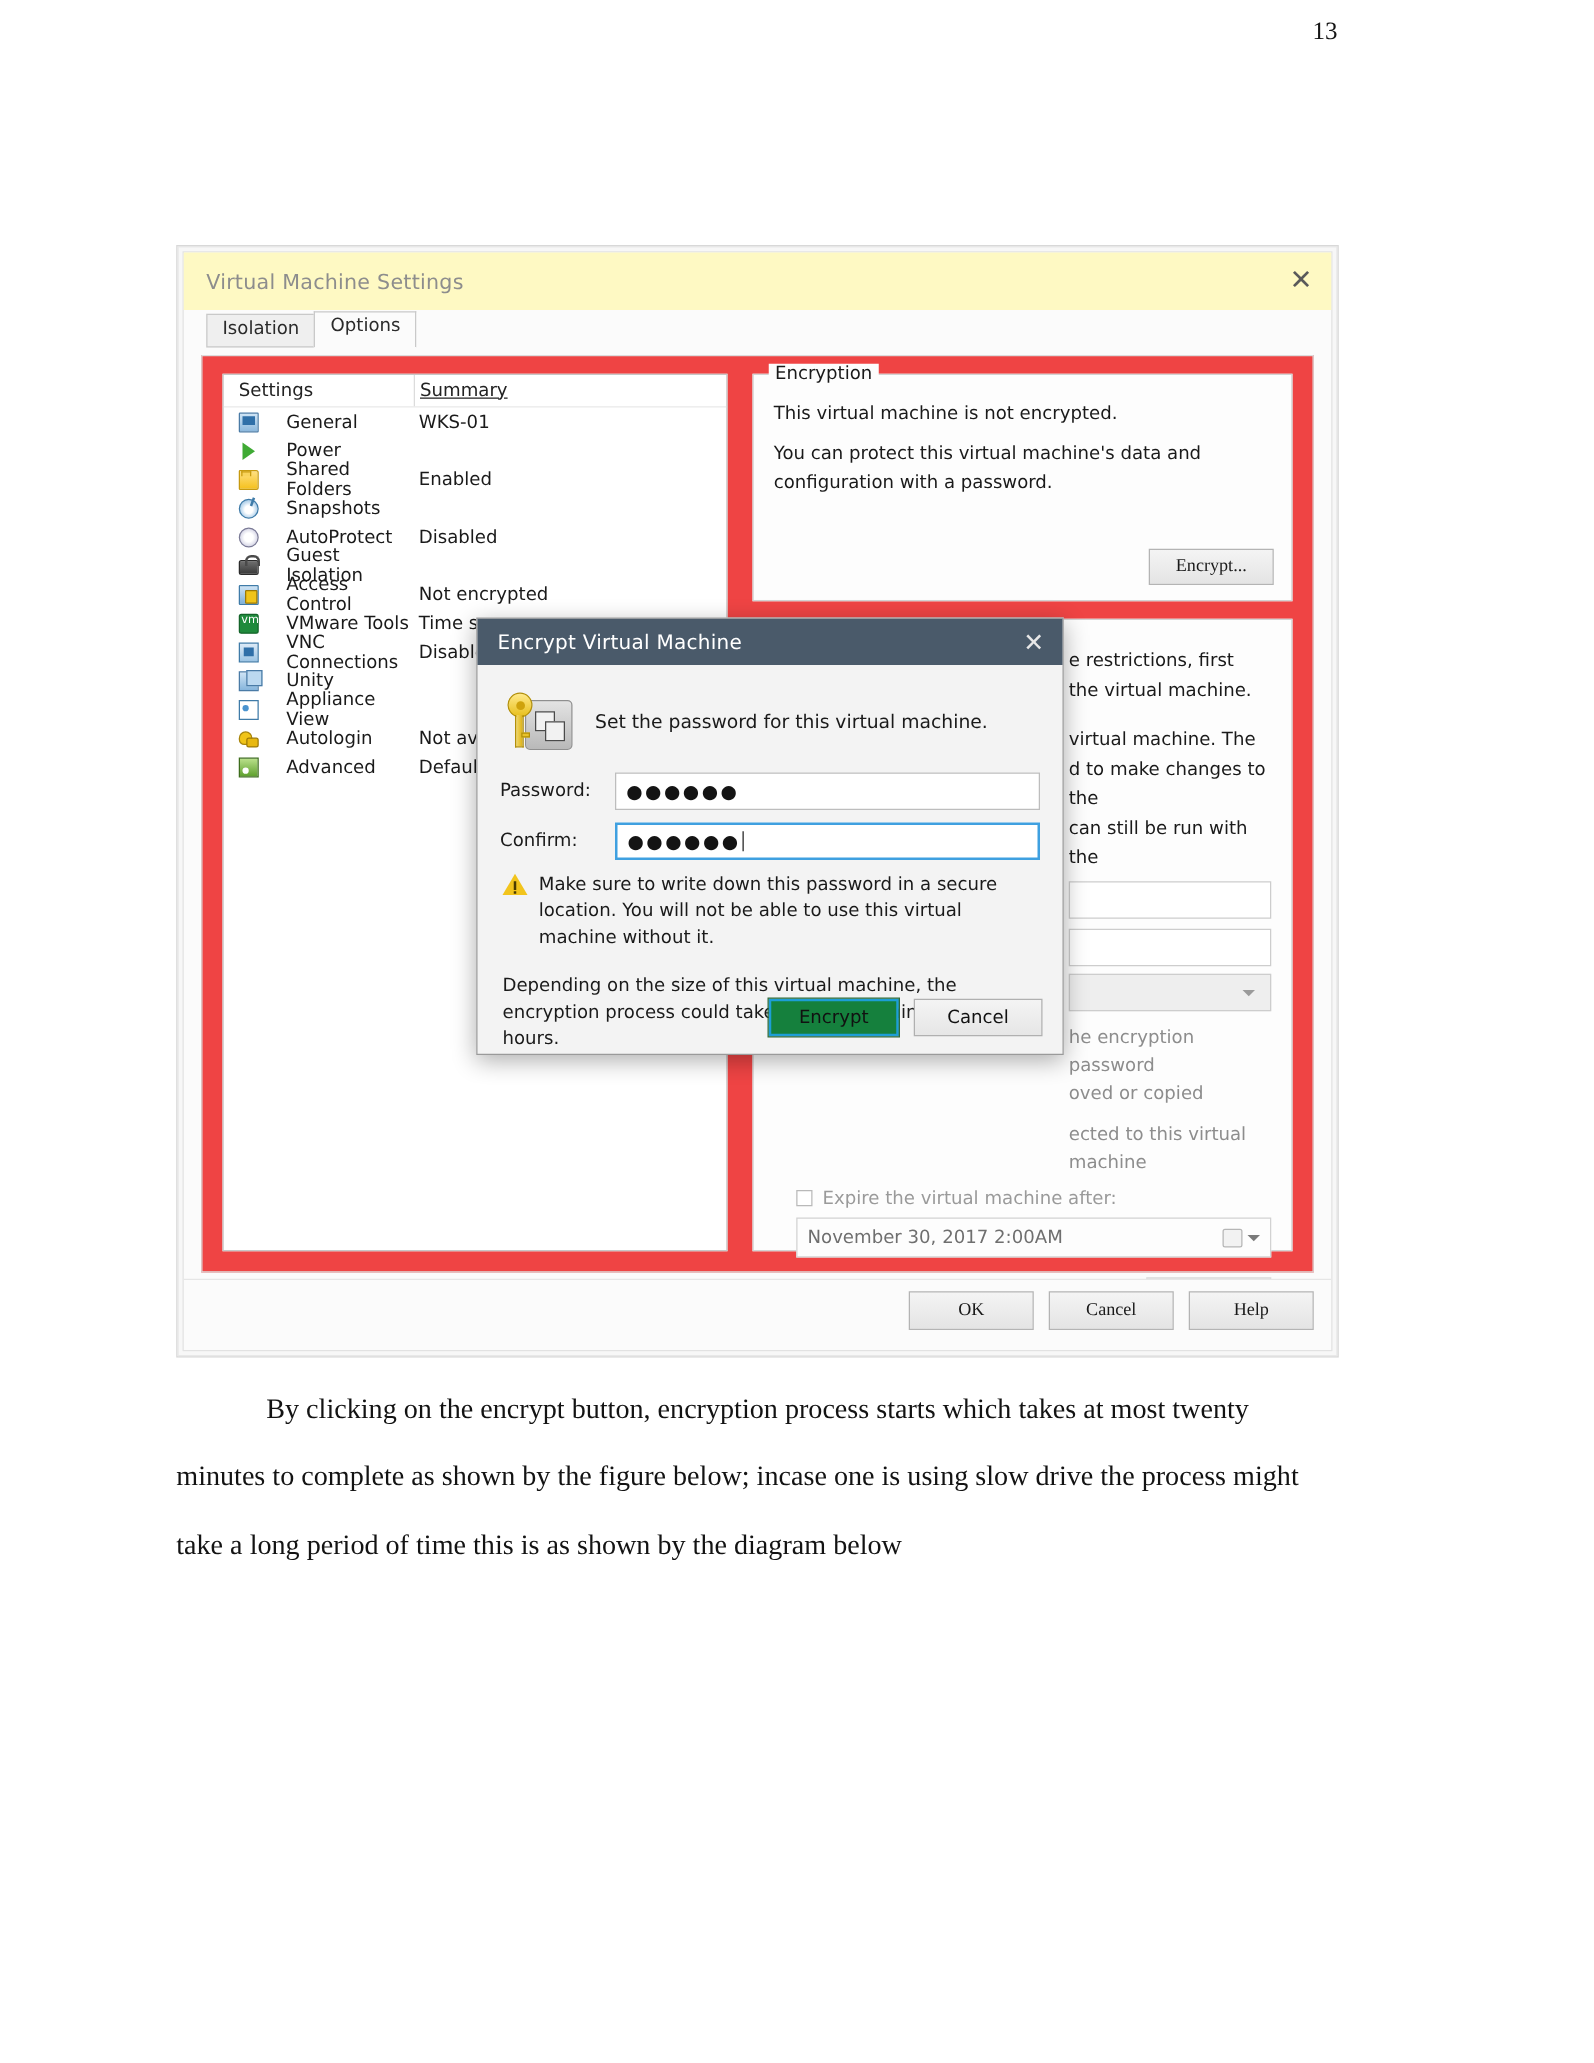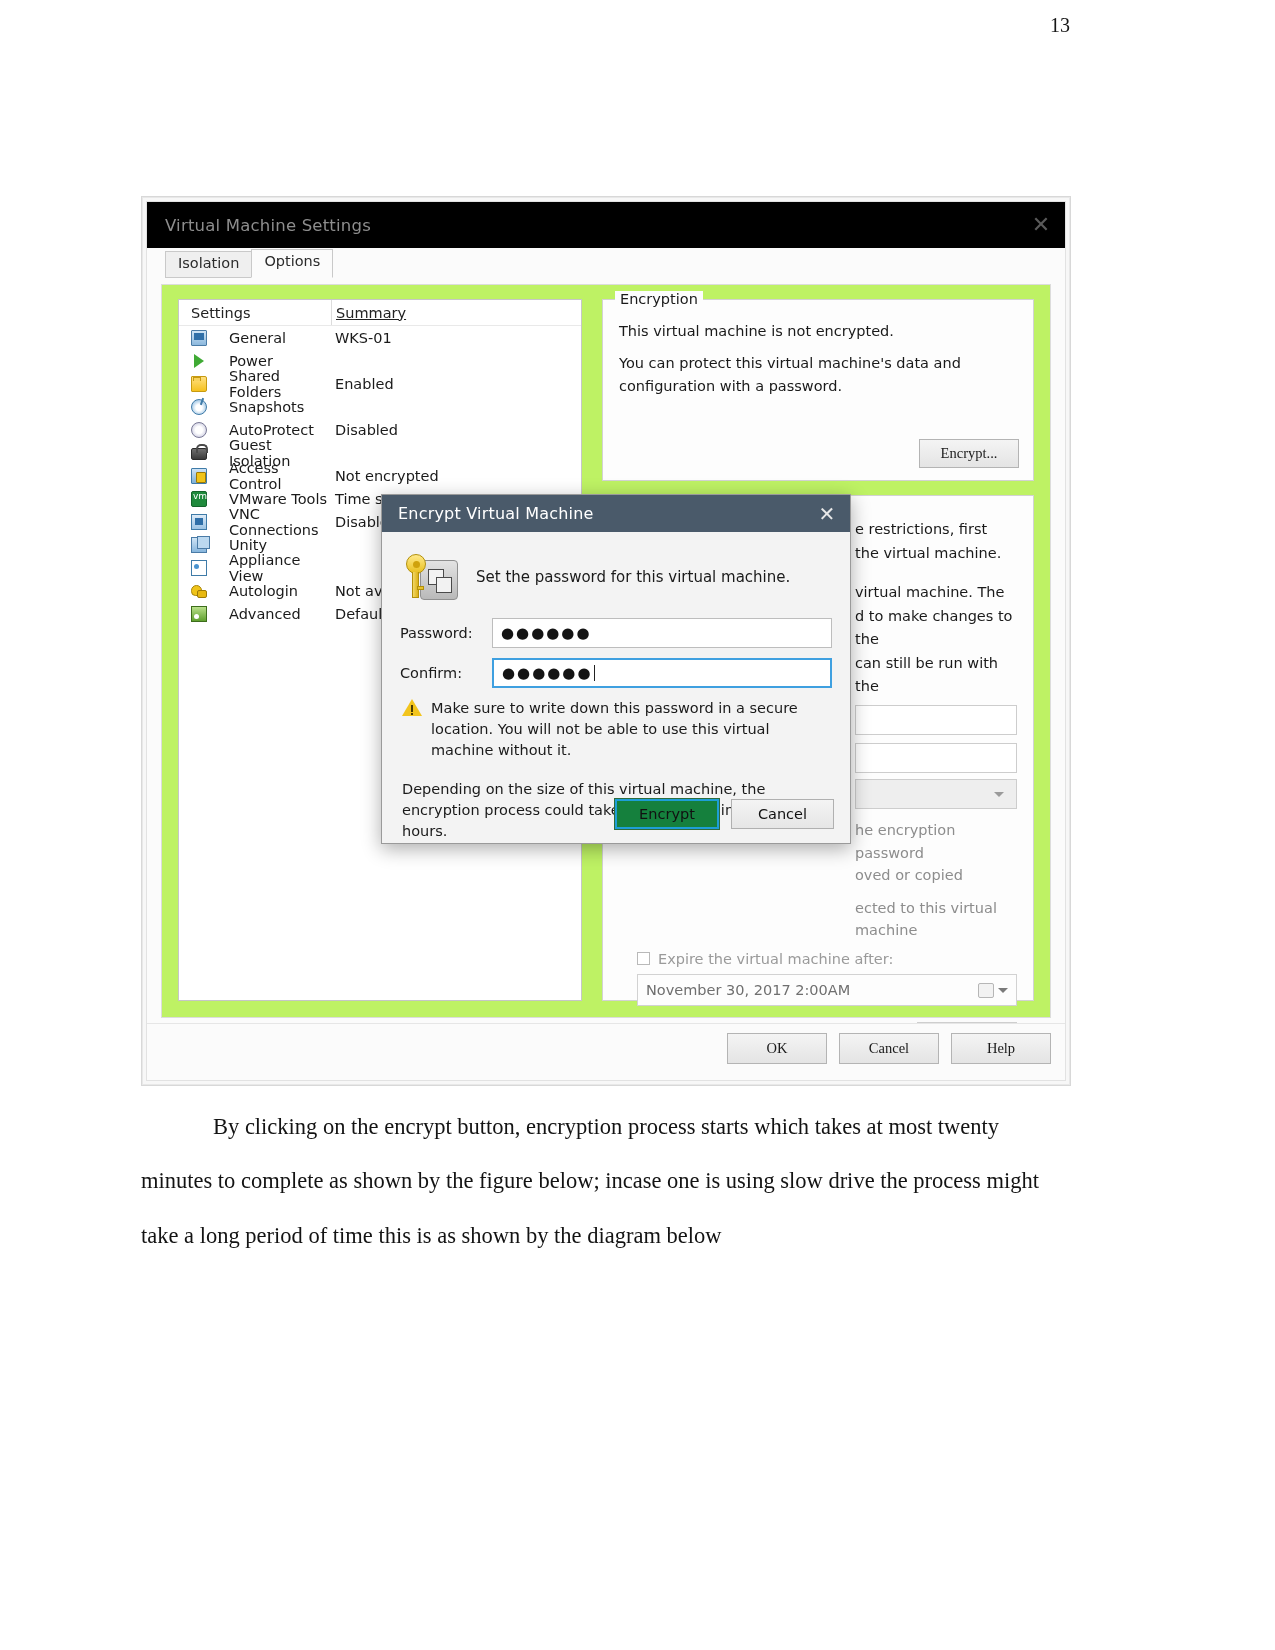--- a/index.html
+++ b/index.html
@@ -50,21 +50,21 @@
     background:#fbfbfb;
     border:1px solid #e2e2e2;
   }
   .vmwin-title {
     height:46px;
     display:flex; align-items:center;
     padding:0 0 0 18px;
     color:#8d8d8d;
     font-size:16.5px;
     font-family:"DejaVu Sans", sans-serif;
-    background:#000000;
+    background:#fef9c3;
     letter-spacing:.2px;
   }
   .vmwin-close {
     margin-left:auto; width:48px; height:46px;
     display:flex; align-items:center; justify-content:center;
     color:#5a5a5a; font-size:22px; line-height:1;
   }
 
   
   .tabs {
@@ -85,21 +85,21 @@
   .tab.active {
     background:#fbfbfb;
     border-bottom-color:#fbfbfb;
     padding-bottom:7px;
     position:relative; z-index:3;
   }
 
   
   .content {
     position:absolute; left:14px; right:14px; top:82px; bottom:62px;
-    background:#bef264;
+    background:#ef4444;
     border:1px solid #dcdcdc;
   }
 
   
   .settings-list {
     position:absolute; left:16px; top:14px; width:404px; bottom:16px;
     background:#ffffff;
     border:1px solid #c6c6c6;
     overflow:hidden;
   }

